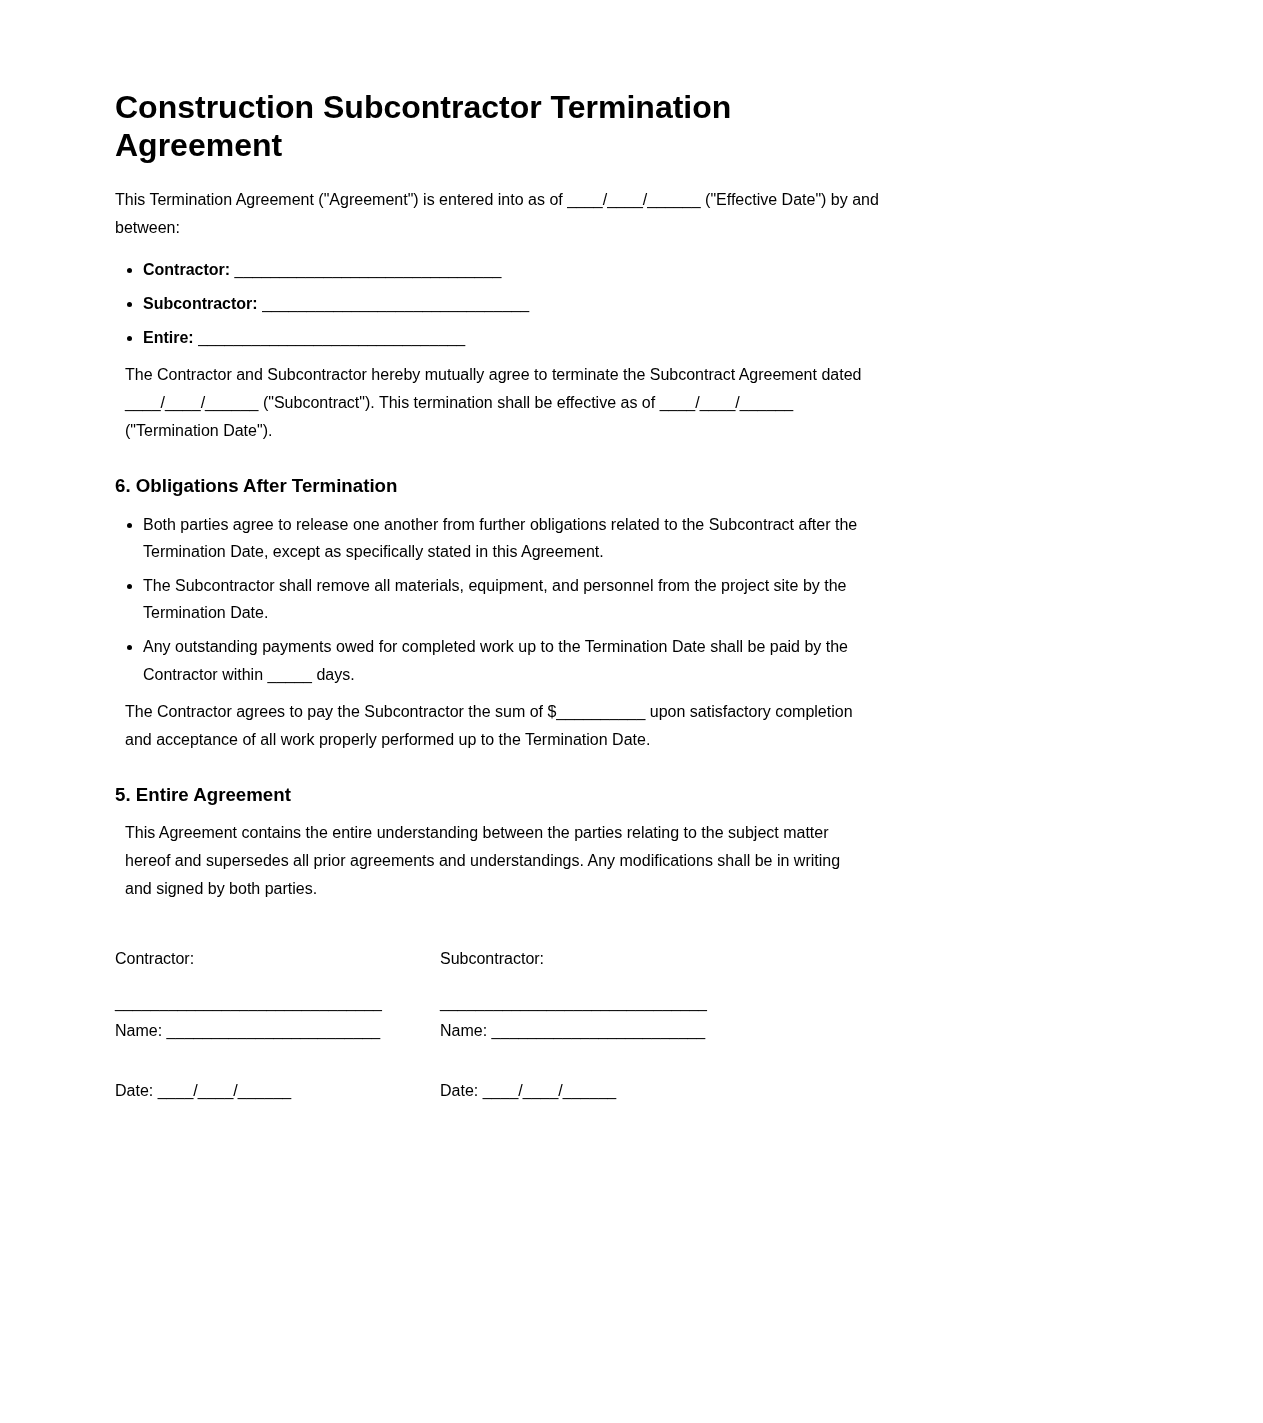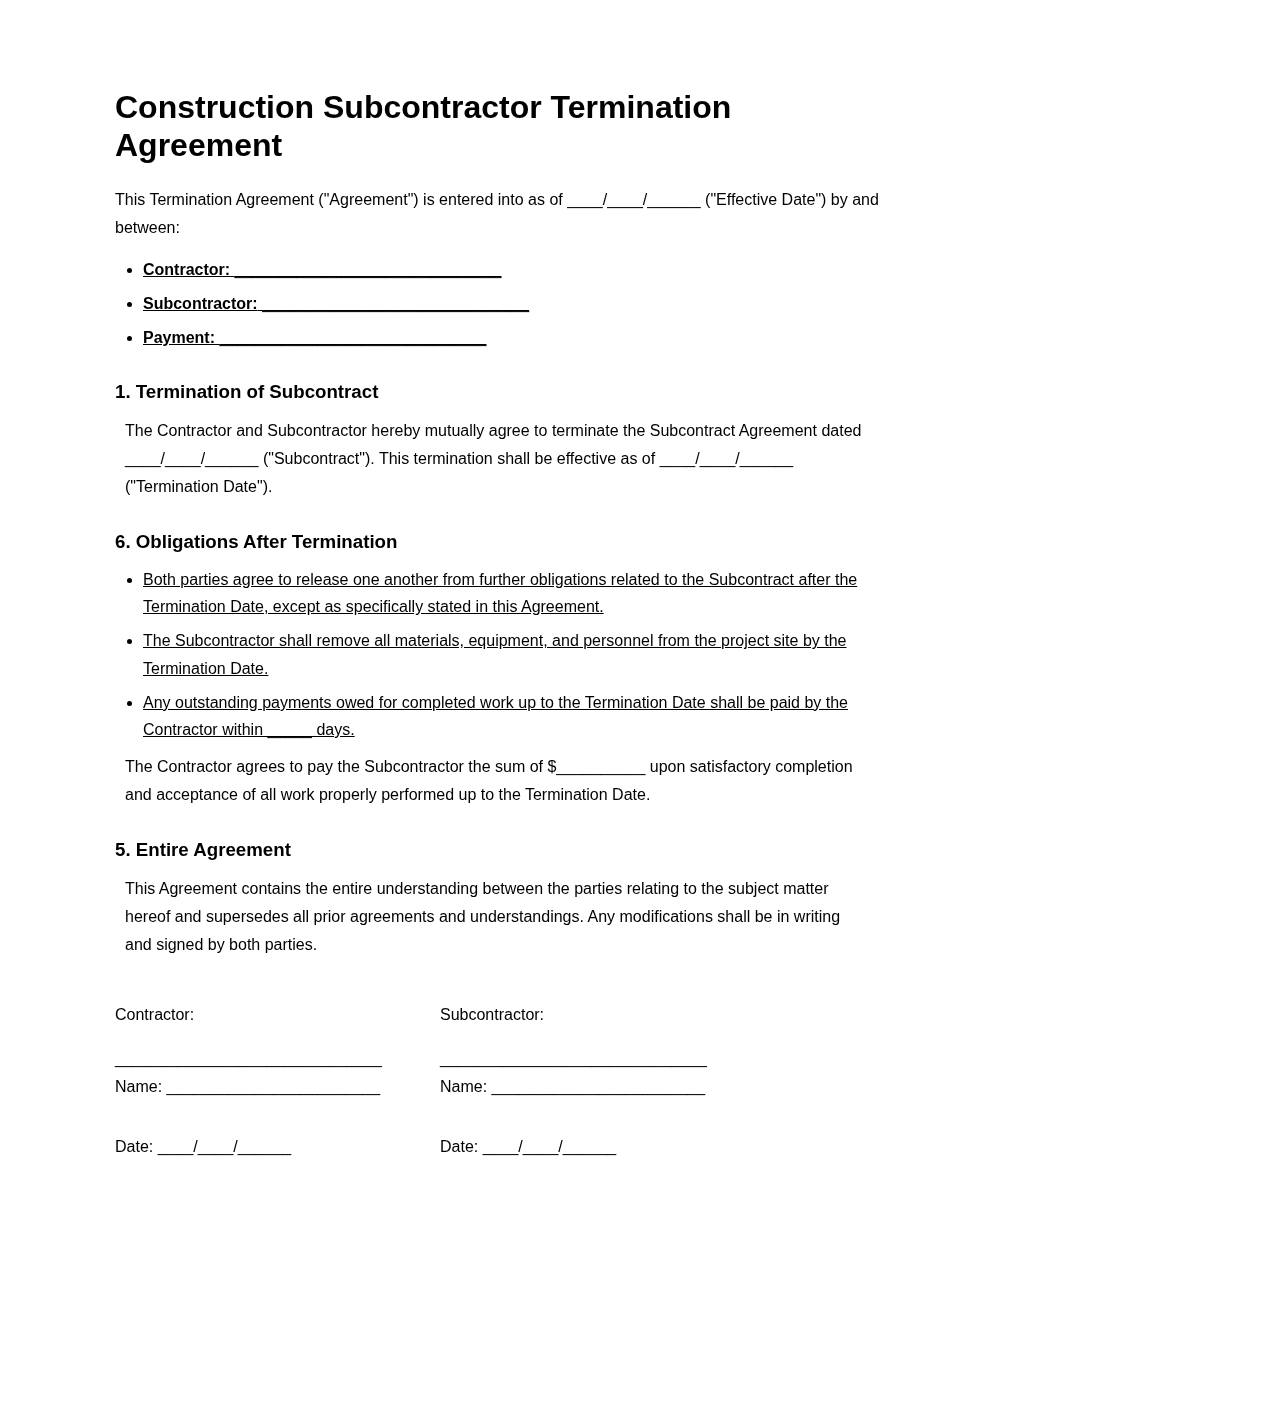--- a/index.html
+++ b/index.html
@@ -25,21 +25,20 @@
     line-height: 1.25;
     font-weight: bold;
     margin: 29px 0 13px 0;
   }
   p { margin: 10px; }
   .intro { margin: 0 0 14px 0; }
   ul {
     margin: 0;
     padding-left: 28px;
     list-style-type: disc;
-    text-decoration: underline;
   }
   ul li {
     line-height: 1.7;
     margin-bottom: 7px;
   }
   .party-list li strong { font-weight: bold; }
   .sig-row {
     display: flex;
     flex-direction: row;
     margin-top: 42px;
@@ -55,25 +54,24 @@
 
 <div class="page">
 
   <h1>Construction Subcontractor Termination Agreement</h1>
 
   <p class="intro">This Termination Agreement ("Agreement") is entered into as of ____/____/______ ("Effective Date") by and between:</p>
 
   <ul class="party-list">
     <li><strong>Contractor:</strong> <span class="blank">______________________________</span></li>
     <li><strong>Subcontractor:</strong> <span class="blank">______________________________</span></li>
-    <li><strong>Payment:</strong> <span class="blank">______________________________</span></li>
+    <li><strong>Entire:</strong> <span class="blank">______________________________</span></li>
   </ul>
 
   <section>
-    <h2>1. Termination of Subcontract</h2>
     <p>The Contractor and Subcontractor hereby mutually agree to terminate the Subcontract Agreement dated ____/____/______ ("Subcontract"). This termination shall be effective as of ____/____/______ ("Termination Date").</p>
   </section>
 
   <section>
     <h2>6. Obligations After Termination</h2>
     <ul class="obligation-list">
       <li>Both parties agree to release one another from further obligations related to the Subcontract after the Termination Date, except as specifically stated in this Agreement.</li>
       <li>The Subcontractor shall remove all materials, equipment, and personnel from the project site by the Termination Date.</li>
       <li>Any outstanding payments owed for completed work up to the Termination Date shall be paid by the Contractor within _____ days.</li>
     </ul>

